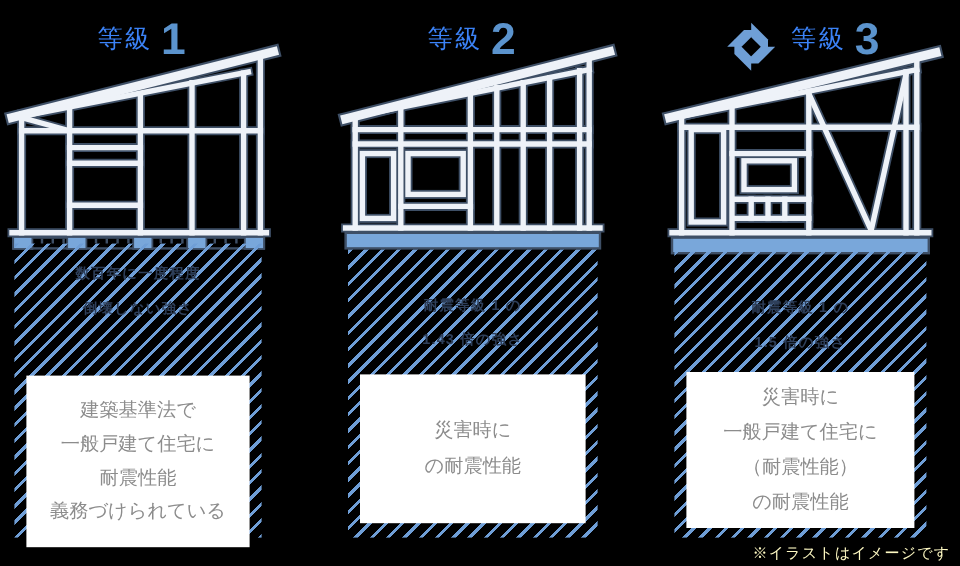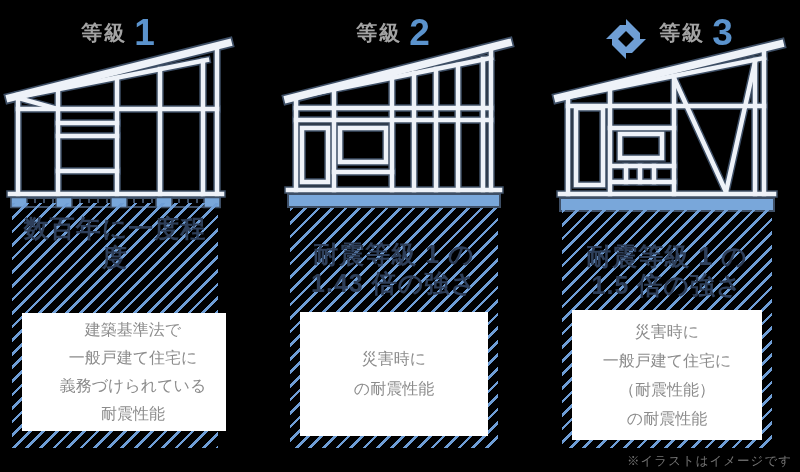--- a/index.html
+++ b/index.html
@@ -1,36 +1,36 @@
 <!DOCTYPE html>
 <html><head>
 <meta charset="utf-8">
 <style>
   html,body{margin:0;padding:0;background:#000;}
   body{width:800px;height:472px;overflow:hidden;font-family:"Liberation Sans",sans-serif;}
   .stage{position:relative;width:800px;height:472px;background:#000;}
   .hdr{position:absolute;display:flex;justify-content:center;align-items:flex-end;gap:7px;height:44px;}
-  .hdr-label{font-size:21px;font-weight:bold;color:#a3a3a3;line-height:1.1;padding-bottom:4px;letter-spacing:2px;}
+  .hdr-label{font-size:21px;font-weight:normal;color:#3b82f6;line-height:1.1;padding-bottom:4px;letter-spacing:2px;}
   .hdr-num{font-size:37px;font-weight:bold;color:#5b93cd;line-height:0.82;}
   .pinwheel{margin-bottom:-14px;margin-right:3px;}
   .house{position:absolute;overflow:visible;}
   .ro,.mo{stroke:#3e4f66;fill:none;stroke-linecap:square;}
   .rw,.mw{stroke:#eef2f8;fill:none;stroke-linecap:square;}
   .ro{stroke-width:11;}  .rw{stroke-width:7.5;}
   .mo{stroke-width:7.5;} .mw{stroke-width:4.5;}
   .hatch{position:absolute;background:repeating-linear-gradient(135deg,#6f9ed6 0 2.6px,transparent 2.6px 9.6px);}
   .hatch-text{position:relative;text-align:center;font-weight:bold;color:#2e3f5a;
-              font-size:25px;line-height:29px;letter-spacing:1px;}
+              font-size:12px;line-height:29px;letter-spacing:1px;}
   .box{position:absolute;background:#ffffff;display:flex;flex-direction:column;
        justify-content:center;align-items:center;text-align:center;color:#8c8c8c;}
   .box div{width:100%;}
   .b1{font-size:16px;line-height:28px;}
   .b2{font-size:16px;line-height:30px;}
   .b3{font-size:16px;line-height:29px;}
-  .footnote{position:absolute;top:453px;right:8px;font-size:12.5px;color:#737373;letter-spacing:1px;}
+  .footnote{position:absolute;top:453px;right:8px;font-size:12.5px;color:#fef9c3;letter-spacing:1px;}
 </style>
 </head>
 <body>
 
 <div class="stage">
 
   <div class="hdr" style="left:0;top:4px;width:236px;">
     <span class="hdr-label">等級</span>
     <span class="hdr-num">1</span>
   </div>
@@ -69,26 +69,27 @@
         <rect x="103" y="157.5" width="16" height="10"></rect>
           <rect x="148" y="157.5" width="16" height="10"></rect>
         <rect x="196" y="157.5" width="16" height="10"></rect>
       </g>
     </g>
   </svg>
 
   <div class="hatch" style="left:12px;top:203px;width:206px;height:245px;">
     <div class="hatch-text" style="padding-top:11px;">
       <div>数百年に一度程度</div>
+      <div>倒壊しない強さ</div>
     </div>
-    <div class="box b1" style="left:10px;top:110px;width:186px;height:118px;padding-left:18px;">
+    <div class="box b1" style="left:10px;top:110px;width:186px;height:143px;">
       <div>建築基準法で</div>
       <div>一般戸建て住宅に</div>
+      <div>耐震性能</div>
       <div>義務づけられている</div>
-      <div>耐震性能</div>
     </div>
   </div>
 
   <div class="hdr" style="left:280px;top:4px;width:226px;">
     <span class="hdr-label">等級</span>
     <span class="hdr-num">2</span>
   </div>
 
   <svg class="house" style="left:286px;top:42px;" width="224" height="170" viewBox="0 0 224 170">
     <defs>

